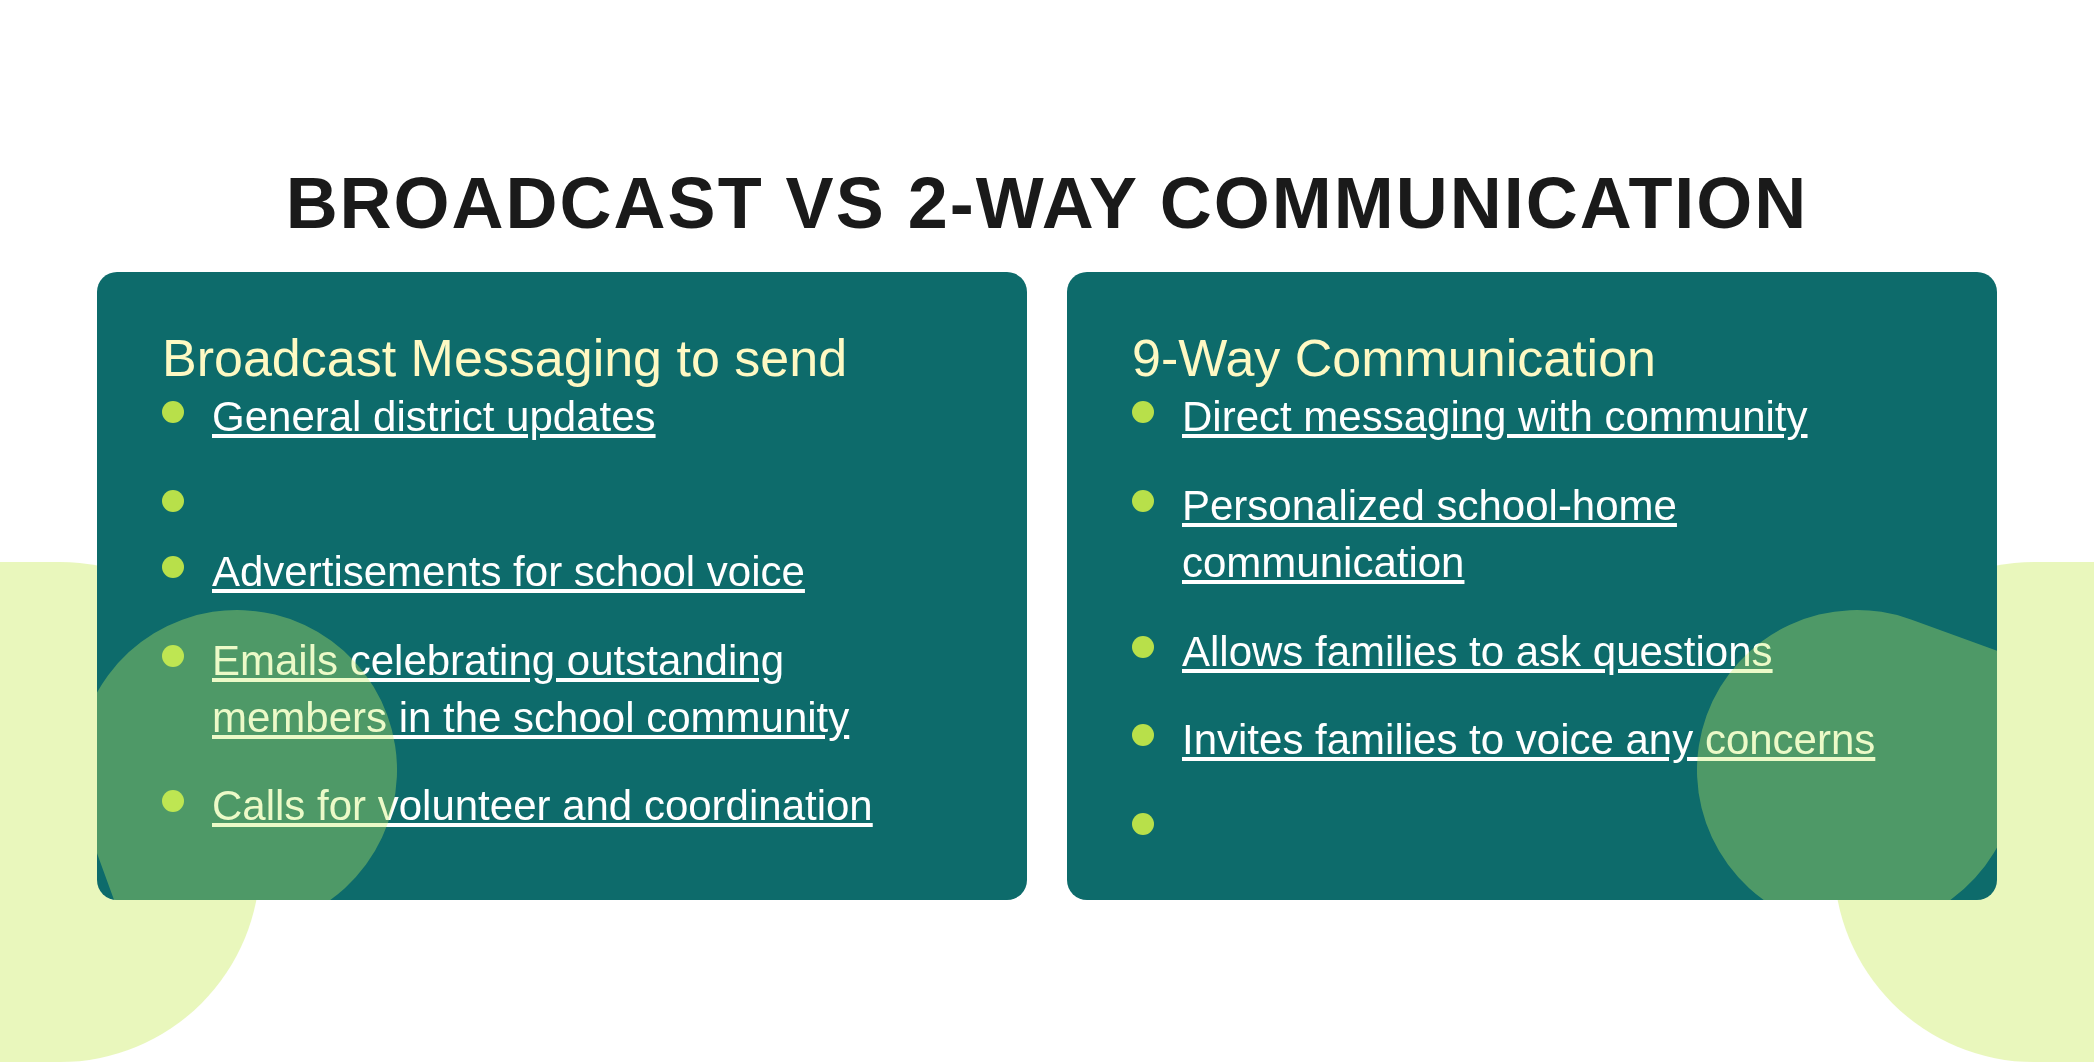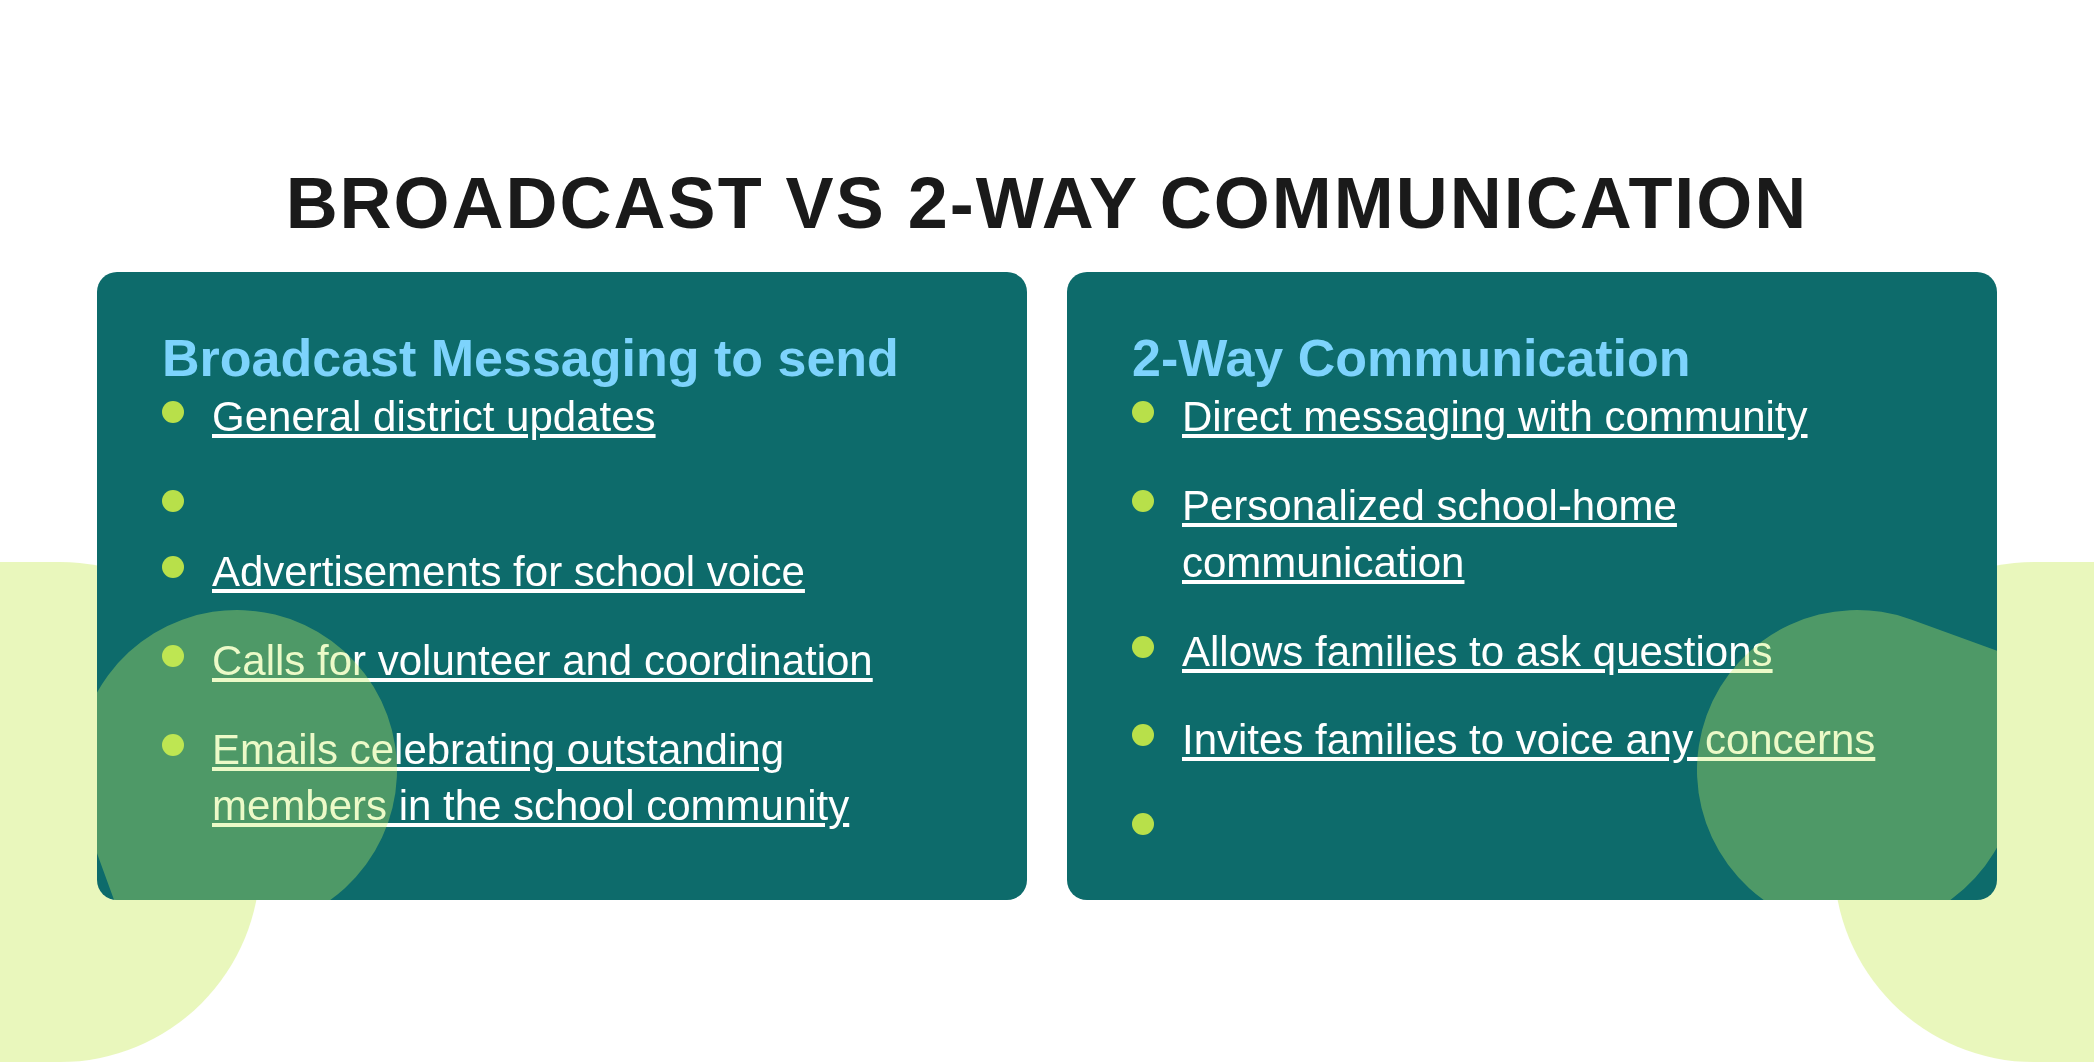--- a/index.html
+++ b/index.html
@@ -43,22 +43,22 @@
       flex: 1;
       background-color: #0d6b6b;
       border-radius: 20px;
       padding: 55px 65px 65px 65px;
       position: relative;
       overflow: hidden;
     }
 
     .card-title {
       font-size: 52px;
-      font-weight: 700;
-      color: #7dd3fc;
+      font-weight: 400;
+      color: #fef9c3;
       line-height: 1.2;
     }
 
     .bullet-list {
       list-style: none;
       padding: 0;
     }
 
     .bullet-list li {
       display: flex;
@@ -158,32 +158,32 @@
       </li>
       <li>
         <span class="bullet-dot"></span>
       </li>
       <li>
         <span class="bullet-dot"></span>
         <span>Advertisements for school voice</span>
       </li>
       <li>
         <span class="bullet-dot"></span>
+        <span>Emails celebrating outstanding members in the school community</span>
+      </li>
+      <li>
+        <span class="bullet-dot"></span>
         <span>Calls for volunteer and coordination</span>
-      </li>
-      <li>
-        <span class="bullet-dot"></span>
-        <span>Emails celebrating outstanding members in the school community</span>
       </li>
     </ul>
   </div>
 
   <div class="card">
     <div class="leaf-right"></div>
-    <h2 class="card-title">2-Way Communication</h2>
+    <h2 class="card-title">9-Way Communication</h2>
     <ul class="bullet-list">
       <li>
         <span class="bullet-dot"></span>
         <span>Direct messaging with community</span>
       </li>
       <li>
         <span class="bullet-dot"></span>
         <span>Personalized school-home communication</span>
       </li>
       <li>

